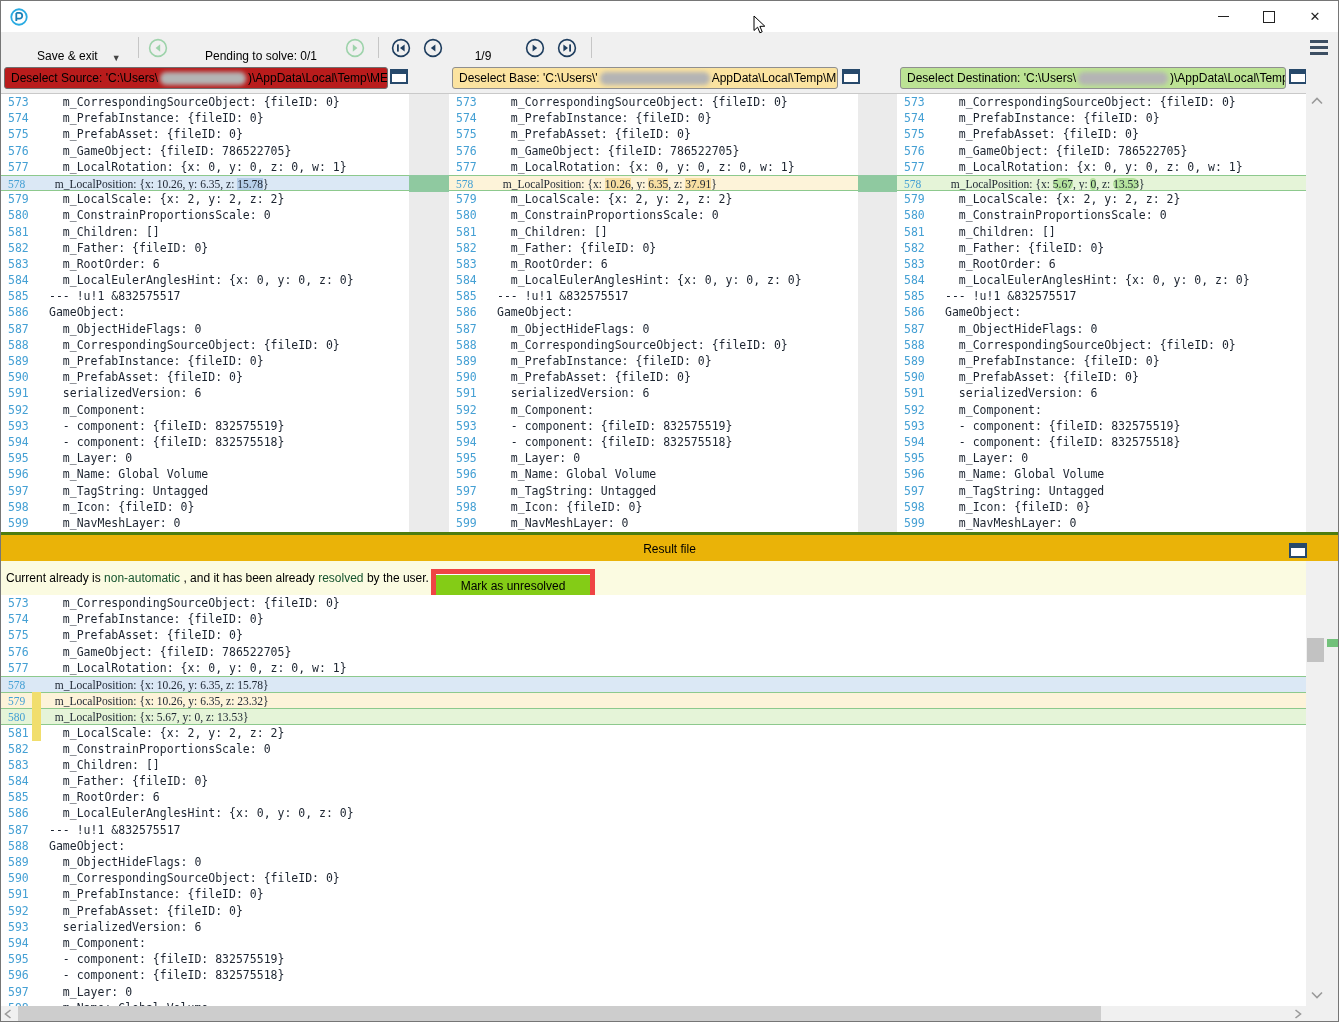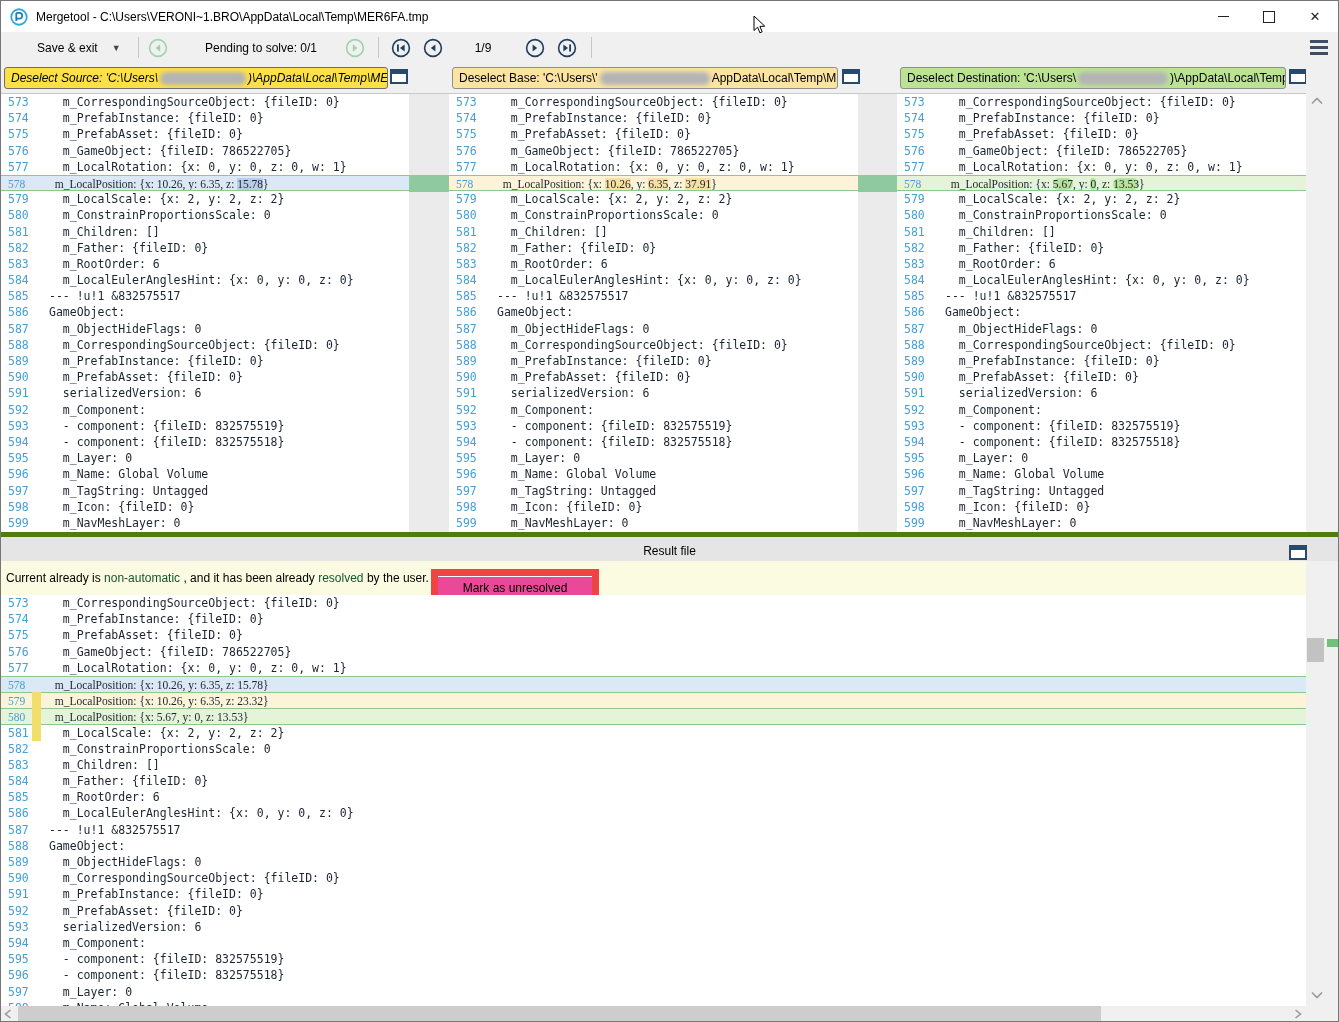--- a/index.html
+++ b/index.html
@@ -9,34 +9,34 @@
   .titlebar{position:absolute;top:0;left:0;right:0;height:31px;background:#ffffff;display:flex;align-items:center;}
   .app-icon{width:18px;height:18px;margin-left:9px;flex:0 0 auto;}
   .title-text{font-size:12px;margin-left:8px;white-space:nowrap;}
   .winbtns{margin-left:auto;display:flex;height:31px;}
   .winbtn{width:46px;height:31px;display:flex;align-items:center;justify-content:center;font-size:13px;color:#222;}
   .min-glyph{width:11px;height:1px;background:#222;display:block;}
   .max-glyph{width:10px;height:10px;border:1px solid #222;display:block;}
   
   .toolbar{position:absolute;top:31px;left:0;right:0;height:31px;background:#f0f0f0;border-bottom:1px solid #dadada;}
   .toolbar .tsep{position:absolute;top:5px;width:1px;height:21px;background:#c6c6c6;}
-  .tool-item{position:absolute;top:0;height:31px;display:flex;align-items:center;font-size:12px;}
+  .tool-item{position:absolute;top:0;height:31px;display:flex;align-items:flex-end;font-size:12px;}
   .savebtn{left:30px;gap:14px;padding:0 6px;cursor:default;}
   .caret{font-size:9px;color:#444;}
   .pending-label{left:190px;width:140px;justify-content:center;}
   .pos-label{left:460px;width:44px;justify-content:center;}
   .circlebtn{position:absolute;top:6px;width:20px;height:20px;}
   .hamburger{position:absolute;right:10px;top:8px;width:18px;height:15px;display:flex;flex-direction:column;justify-content:space-between;}
   .hamburger span{display:block;height:3px;background:#3d4f63;}
   
   .paneheaders{position:absolute;top:62px;left:0;right:0;height:30px;background:#f0f0f0;}
   .pill{position:absolute;top:4px;height:22px;border:1px solid #8f8f8f;border-radius:3px;display:flex;align-items:center;
     font-size:12px;padding:0 6px;box-sizing:border-box;overflow:hidden;white-space:nowrap;}
   .pill .blur{flex:0 0 auto;height:13px;border-radius:6px;background:#b4b4b4;filter:blur(2px);margin:0 2px;}
-  .pill-src{left:3px;width:384px;background:#fde047;border-color:#6f6f6f;font-style:italic;}
+  .pill-src{left:3px;width:384px;background:#b91c1c;border-color:#6f6f6f;}
   .pill-base{left:451px;width:386px;background:#fbe3a0;}
   .pill-dst{left:899px;width:386px;background:#bce394;}
   .maxico{position:absolute;top:6px;width:18px;height:15px;border:2px solid #27496b;border-top:5px solid #27496b;background:#fff;box-sizing:border-box;}
   
   .codepane{position:absolute;top:92px;height:439px;background:#fff;overflow:hidden;border-top:1px solid #c9c9c9;box-sizing:border-box;}
   .pane-src{left:0;width:408px;}
   .pane-base{left:448px;width:409px;}
   .pane-dst{left:896px;width:409px;}
   .gutter{position:absolute;top:92px;height:439px;background:#ebebeb;border-top:1px solid #c9c9c9;box-sizing:border-box;}
   .gutter1{left:408px;width:40px;}
@@ -47,26 +47,26 @@
   .crow{display:flex;height:16.2px;line-height:16.2px;font-family:"DejaVu Sans Mono",monospace;font-size:11.5px;
     white-space:pre;color:#1c2430;box-sizing:border-box;}
   .lnum{flex:0 0 40px;padding-left:7px;color:#45a0d4;box-sizing:border-box;}
   .ltxt{flex:1;padding-left:8px;box-sizing:border-box;overflow:hidden;}
   .hl-src{background:#dbe8f5;}  .tk-src{background:#b6cee9;}
   .hl-base{background:#fdf3d9;} .tk-base{background:#f8dfa2;}
   .hl-dst{background:#e5f4d8;}  .tk-dst{background:#b5e29d;border-radius:6px;}
   .b-t{border-top:1px solid #8dc98d;font-family:Liberation Serif, serif;}
   .b-b{border-bottom:1px solid #8dc98d;}
   
-  .resultheader{position:absolute;top:531px;left:0;right:0;height:29px;background:#e5e5e5;border-top:5px solid #4d7c0f;box-sizing:border-box;}
+  .resultheader{position:absolute;top:531px;left:0;right:0;height:29px;background:#eab308;border-top:3px solid #4d7c0f;box-sizing:border-box;}
   .resultheader .rtitle{position:absolute;left:0;right:0;top:7px;text-align:center;font-size:12px;}
   .banner{position:absolute;top:560px;left:0;width:1305px;height:34px;background:#fbfbe1;display:flex;align-items:center;font-size:12px;}
   .banner .btext{margin-left:5px;white-space:pre;}
   .banner .grn{color:#14532d;}
-  .mark-btn{position:absolute;left:430px;top:8px;width:154px;height:23px;background:#ec4899;border:7px solid #ef4444;
+  .mark-btn{position:absolute;left:430px;top:8px;width:154px;height:23px;background:#84cc16;border:5px solid #ef4444;
     font-size:12px;font-family:"Liberation Sans",sans-serif;display:flex;align-items:center;justify-content:center;box-shadow:inset 0 1px 0 #fdfdfd;}
   .resultcode{position:absolute;top:594px;left:0;width:1305px;height:411px;background:#fff;overflow:hidden;}
   .ybar{position:absolute;left:31px;width:9px;top:97.2px;height:48.6px;background:#f1de6d;}
   .rightcol-bot{position:absolute;left:1305px;top:560px;width:33px;height:445px;background:#f0f0f0;}
   .vthumb{position:absolute;left:1px;top:77px;width:17px;height:24px;background:#c2c2c2;}
   .ovr-mark{position:absolute;left:21px;top:78px;width:12px;height:8px;background:#72c17a;}
   .rightcol-bot .chev{position:absolute;left:5px;top:430px;}
   .hscroll{position:absolute;top:1005px;left:0;width:1305px;height:16px;background:#f0f0f0;}
   .hthumb{position:absolute;left:17px;top:0;width:1083px;height:16px;background:#cdcdcd;}
   .hscroll .chev-l{position:absolute;left:3px;top:3px;}
@@ -77,21 +77,20 @@
 </head>
 <body>
 
 <div class="window">
 
   <div class="titlebar">
     <svg class="app-icon" viewBox="0 0 20 20">
       <circle cx="10" cy="10" r="8.6" fill="#ffffff" stroke="#29abe2" stroke-width="2"></circle>
       <path d="M7 5.5 v9 M7 5.5 h3.4 a3.2 3.2 0 0 1 0 6.4 H7" fill="none" stroke="#1b7fb5" stroke-width="2"></path>
     </svg>
-    <span class="title-text">Mergetool - C:\Users\VERONI~1.BRO\AppData\Local\Temp\MER6FA.tmp</span>
     <div class="winbtns">
       <div class="winbtn">
           <span class="min-glyph"></span>
         </div>
       <div class="winbtn">
           <span class="max-glyph"></span>
         </div>
       <div class="winbtn">✕</div>
     </div>
   </div>

